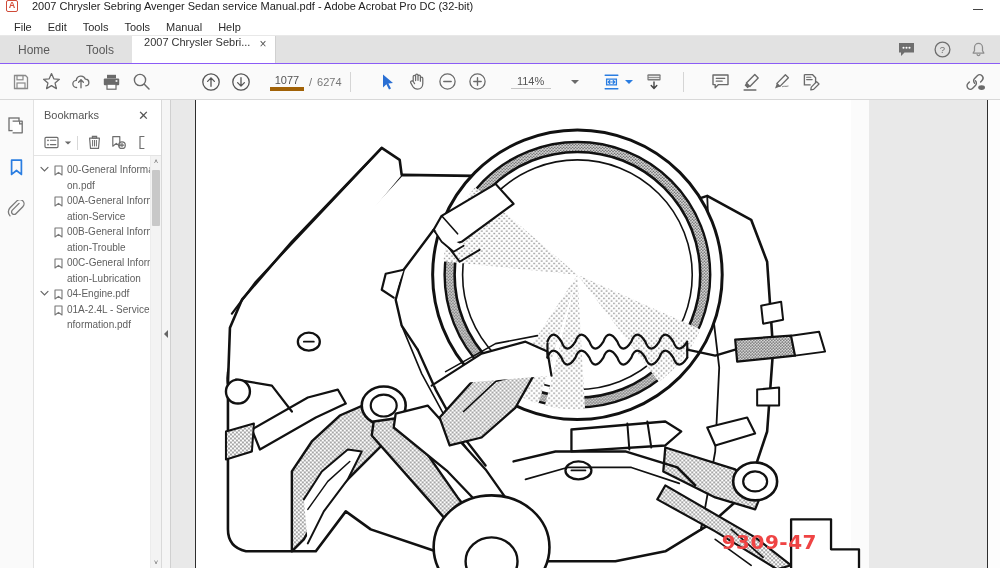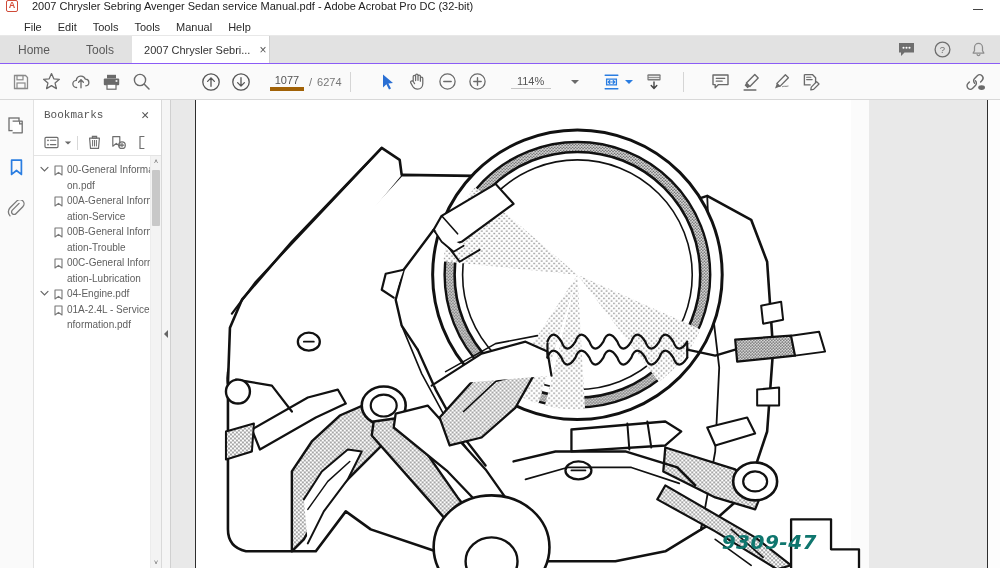--- a/index.html
+++ b/index.html
@@ -27,37 +27,37 @@
   .title-text { font-size: 11px; color: #222; white-space: nowrap; }
   .win-min {
     position: absolute; right: 8px; top: 0; width: 28px; height: 19px;
     display: flex; align-items: center; justify-content: center;
   }
   .win-min i { display: block; width: 10px; height: 1px; background: #444; }
 
   
   .menubar {
     height: 17px; background: #ffffff; display: flex; align-items: center;
-    padding-left: 16px; flex: 0 0 17px; border-bottom: 1px solid #e8e8e8;
+    padding-left: 6px; flex: 0 0 17px; border-bottom: 1px solid #e8e8e8;
   }
   .menu-item {
     font-size: 11px; color: #2b2b2b; padding: 0 8px; line-height: 17px; white-space: nowrap; cursor: default;
   }
 
   
   .tabbar {
     height: 28px; background: #e2e2e2; display: flex; align-items: stretch;
     flex: 0 0 28px; position: relative; border-bottom: 1px solid #8b5cf6;
   }
   .tb-btn {
     display: flex; align-items: center; justify-content: center;
     font-size: 12px; color: #5a5a5a; padding: 0 18px; cursor: default; white-space: nowrap;
   }
   .doc-tab {
-    display: flex; align-items: center; background: #ffffff; padding: 0 0 0 12px;
+    display: flex; align-items: flex-start; background: #ffffff; padding: 0 6px 0 12px;
     min-width: 130px; max-width: 150px; border-right: 1px solid #d0d0d0;
     font-size: 11px; color: #333; cursor: default; position: relative;
   }
   .doc-tab .lbl { overflow: hidden; white-space: nowrap; text-overflow: ellipsis; flex: 1; }
   .doc-tab .x {
     margin-left: 6px; font-size: 12px; color: #555; line-height: 1; padding: 2px 3px; cursor: default;
   }
   .tabbar-right { margin-left: auto; display: flex; align-items: center; padding-right: 12px; gap: 16px; }
   .tb-icon { width: 20px; height: 20px; display: flex; align-items: center; justify-content: center; cursor: default; }
 
@@ -99,21 +99,21 @@
     width: 34px; background: #fafafa; border-right: 1px solid #e2e2e2;
     display: flex; flex-direction: column; align-items: center; padding-top: 12px; gap: 16px; flex: 0 0 34px;
   }
   .rail-btn { width: 26px; height: 26px; display: flex; align-items: center; justify-content: center; cursor: default; }
 
   
   .bmpanel {
     width: 128px; background: #ffffff; border-right: 1px solid #d9d9d9;
     display: flex; flex-direction: column; flex: 0 0 128px; min-height: 0;
   }
-  .bm-head { height: 30px; display: flex; align-items: center; padding: 0 8px 0 10px; flex: 0 0 30px; font-family: Liberation Mono, monospace; }
+  .bm-head { height: 30px; display: flex; align-items: center; padding: 0 8px 0 10px; flex: 0 0 30px; }
   .bm-title { font-size: 11px; color: #555; flex: 1; }
   .bm-close { font-size: 13px; color: #555; cursor: default; line-height: 1; padding: 2px 4px; }
   .bm-tools {
     height: 26px; display: flex; align-items: center; gap: 2px; padding: 0 6px;
     border-bottom: 1px solid #e4e4e4; flex: 0 0 26px; overflow: hidden;
   }
   .bm-tool { width: 22px; height: 20px; display: flex; align-items: center; justify-content: center; cursor: default; }
   .bm-vsep { width: 1px; height: 14px; background: #d8d8d8; margin: 0 3px; flex: 0 0 1px; }
 
   .bm-tree { flex: 1 1 auto; position: relative; overflow: hidden; padding-top: 6px; }
@@ -139,21 +139,21 @@
 
   
   .viewer { flex: 1 1 auto; background: #e9e9e9; position: relative; overflow: hidden; display: flex; justify-content: flex-start; }
   .page {
     margin-left: 24px; background: #ffffff; width: 674px; height: 100%;
     border-left: 1px solid #2e2e2e; position: relative; overflow: hidden;
   }
   .page-right-shade { position: absolute; right: 0; top: 0; bottom: 0; width: 18px; background: #fbfbfb; }
   .fig-label {
     position: absolute; right: 52px; bottom: 14px; font-family: "DejaVu Sans", sans-serif;
-    font-size: 20px; font-weight: bold; color: #0f766e; letter-spacing: 0.5px; font-style: italic;
+    font-size: 20px; font-weight: bold; color: #ef4444; letter-spacing: 0.5px;
   }
   .drawing { position: absolute; inset: 0; }
   .viewer-right-strip { position: absolute; right: 0; top: 0; bottom: 0; width: 13px; background: #fdfdfd; border-left: 1px solid #2e2e2e; }
 
   svg { display: block; }
 </style>
 </head>
 <body>
 
 <div id="app">

